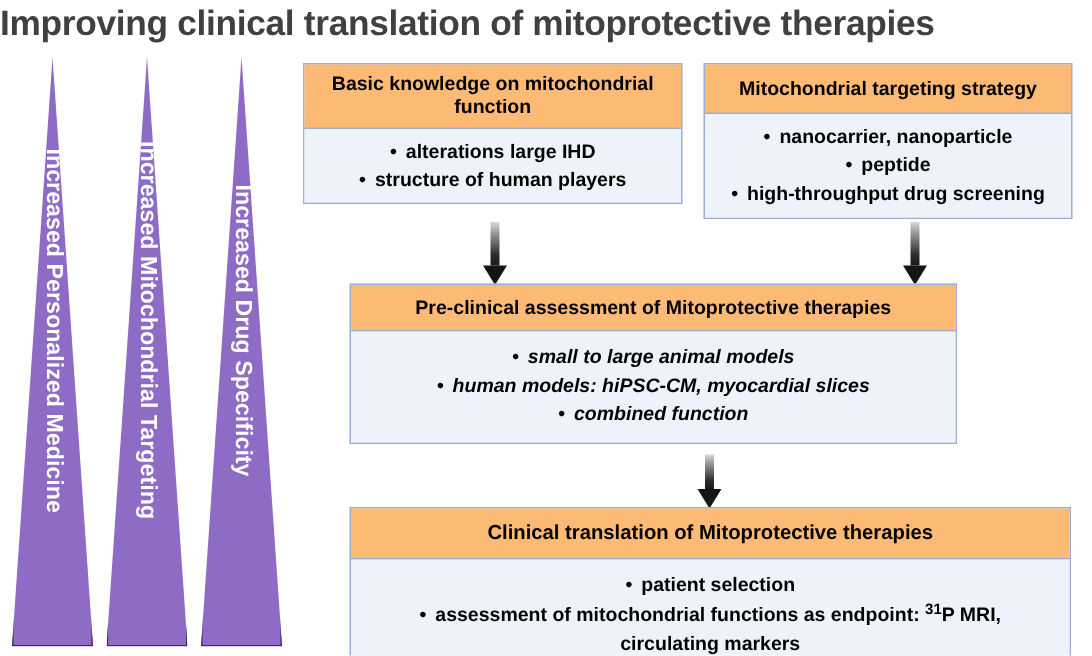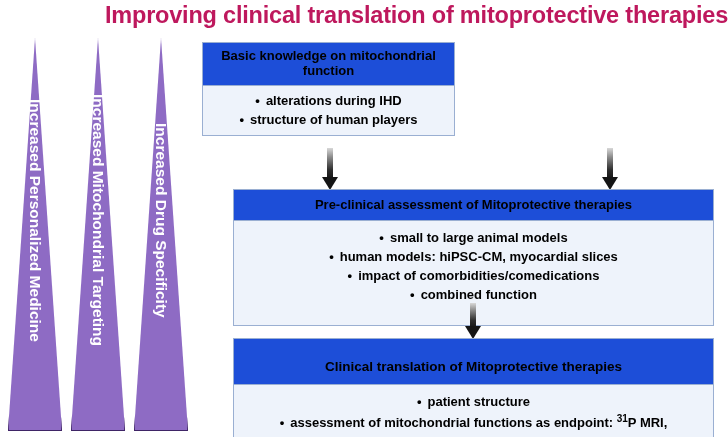--- a/index.html
+++ b/index.html
@@ -18,24 +18,24 @@
     height: 437px;
     background: #ffffff;
   }
 
   
   .diagram-title {
     position: absolute;
     left: 0;
     top: 2px;
     width: 728px;
-    text-align: right;
+    text-align: left;
     font-size: 23.5px;
     font-weight: bold;
-    color: #be185d;
+    color: #404040;
     letter-spacing: -0.2px;
     white-space: nowrap;
   }
 
   
   .triangle-wrap {
     position: absolute;
     top: 38px;
     height: 393px;
   }
@@ -70,21 +70,21 @@
     transform: translateY(-14px);
   }
 
   
   .flow-box {
     position: absolute;
     border: 1px solid #9aafd2;
     background: #eef3fb;
   }
   .box-header {
-    background: #1d4ed8;
+    background: #fdba74;
     color: #000000;
     font-weight: bold;
     text-align: center;
     line-height: 1.18;
     padding: 5px 6px 6px 6px;
     font-size: 13px;
     border-bottom: 1px solid #9aafd2;
   }
   .box-body {
     background: #eef3fb;
@@ -155,57 +155,66 @@
     <div class="triangle-shape"></div>
     <div class="triangle-label">
       <span>Increased Drug Specificity</span>
     </div>
   </div>
 
   <div class="flow-box" style="left:202px; top:42px; width:253px;">
     <div class="box-header">Basic knowledge on mitochondrial function</div>
     <div class="box-body">
       <ul>
-        <li><span>alterations during IHD</span></li>
+        <li><span>alterations large IHD</span></li>
         <li><span>structure of human players</span></li>
       </ul>
     </div>
   </div>
 
+  <div class="flow-box" style="left:469px; top:42px; width:246px;">
+    <div class="box-header" style="padding-top:8px; padding-bottom:9px;">Mitochondrial targeting strategy</div>
+    <div class="box-body">
+      <ul>
+        <li><span>nanocarrier, nanoparticle</span></li>
+        <li><span>peptide</span></li>
+        <li><span>high-throughput drug screening</span></li>
+      </ul>
+    </div>
+  </div>
 
   <div class="arrow" style="left:322px; top:148px; height:42px;">
     <div class="shaft" style="height:29px;"></div>
     <div class="head"></div>
   </div>
 
   <div class="arrow" style="left:602px; top:148px; height:42px;">
     <div class="shaft" style="height:29px;"></div>
     <div class="head"></div>
   </div>
 
-  <div class="flow-box" style="left:233px; top:189px; width:481px;">
+  <div class="flow-box" style="left:233px; top:189px; width:405px;">
     <div class="box-header" style="padding-top:7px; padding-bottom:8px;">Pre-clinical assessment of Mitoprotective therapies</div>
-    <div class="box-body" style="padding-top:8px; padding-bottom:20px;">
+    <div class="box-body" style="padding-top:8px; padding-bottom:9px;font-style:italic;">
       <ul>
         <li><span>small to large animal models</span></li>
         <li><span>human models: hiPSC-CM, myocardial slices</span></li>
-        <li><span>impact of comorbidities/comedications</span></li>
         <li><span>combined function</span></li>
       </ul>
     </div>
   </div>
 
   <div class="arrow" style="left:465px; top:303px; height:36px;">
     <div class="shaft" style="height:23px;"></div>
     <div class="head"></div>
   </div>
 
   <div class="flow-box" style="left:233px; top:338px; width:481px;">
-    <div class="box-header" style="padding-top:20px; padding-bottom:9px; font-size:13.5px;">Clinical translation of Mitoprotective therapies</div>
+    <div class="box-header" style="padding-top:8px; padding-bottom:9px; font-size:13.5px;">Clinical translation of Mitoprotective therapies</div>
     <div class="box-body" style="padding-top:8px; padding-bottom:8px;">
       <ul>
-        <li><span>patient structure</span></li>
+        <li><span>patient selection</span></li>
         <li class="wrap"><span>assessment of mitochondrial functions as endpoint: </span><sup>31</sup><span>P MRI,</span><span class="contline">circulating markers</span></li>
       </ul>
     </div>
   </div>
 
 </div>
 
 </body></html>

